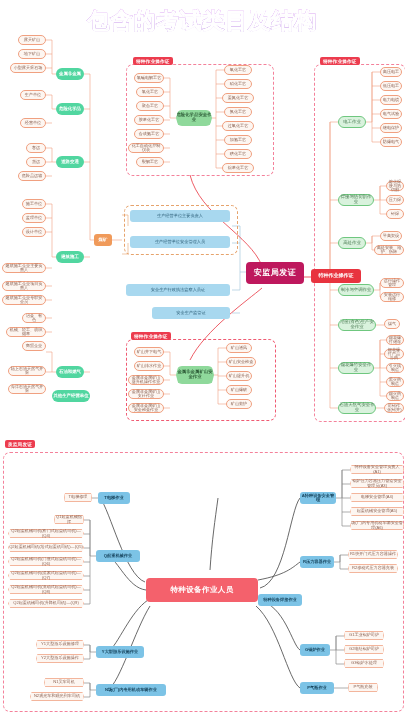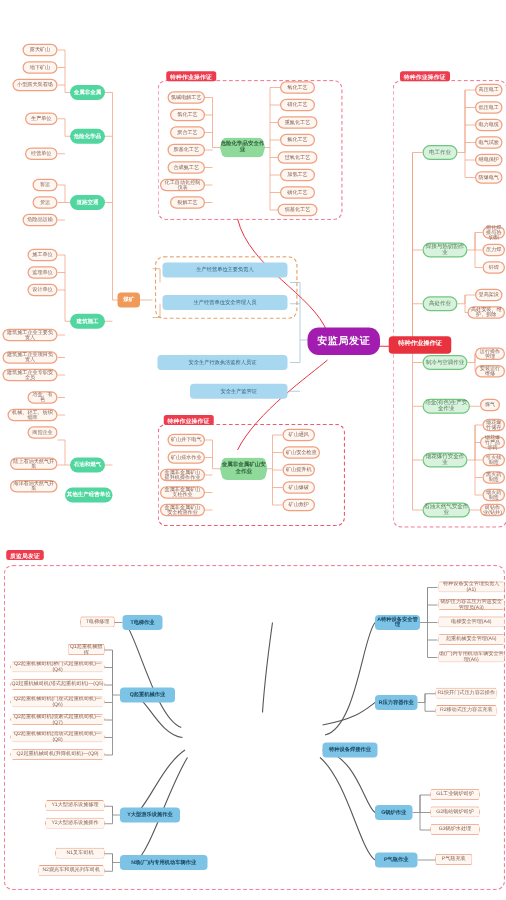--- a/index.html
+++ b/index.html
@@ -59,41 +59,42 @@
     font-weight:bold;
   }
   .cat-blue{                 
     background:#a8d8ef;color:#2d5f78;border-radius:3px;font-size:4.2px;
   }
   .cat-blue.strong{background:#7cc3e6;color:#17455e;font-weight:bold;}
   .cat-orange{
     background:#f09a5a;color:#fff;border-radius:3px;font-size:4.4px;font-weight:bold;
   }
   .hub-blue{
-    background:#a21caf;color:#fff;border-radius:9px;font-size:8px;font-weight:bold;
+    background:#be185d;color:#fff;border-radius:4px;font-size:8px;font-weight:bold;
     letter-spacing:.5px;
   }
   .hub-red{
     background:#e8333f;color:#fff;border-radius:3px;font-size:5px;font-weight:bold;
   }
   .hub-salmon{
     background:#f4616c;color:#fff;border-radius:4px;font-size:7.5px;font-weight:bold;
     letter-spacing:.4px;
   }
 
   .watermark{
     position:absolute;left:118px;top:688px;font-size:17px;font-weight:bold;
     color:rgba(246,170,190,.45);letter-spacing:3px;z-index:5;white-space:nowrap;
   }
 </style>
 </head>
 <body>
 
 <div id="root">
 
+  <div class="title">包含的考试类目及结构</div>
 
 
   <svg class="links">
     <g fill="none" stroke="#f0a080" stroke-width="0.6">
 
       <path d="M46,40 H52 V74"></path>
         <path d="M46,54 H52"></path>
         <path d="M46,68 H52"></path>
       <path d="M52,74 H58"></path>
 
@@ -421,20 +422,21 @@
   <div class="node cat-green soft" style="left:338px;top:362px;width:36px;height:12px;">烟花爆竹安全作业</div>
   <div class="node leaf" style="left:386px;top:335px;width:18px;height:10px;">烟花爆竹储存</div>
   <div class="node leaf" style="left:384px;top:349px;width:20px;height:10px;">烟花爆竹产品涉药</div>
   <div class="node leaf" style="left:386px;top:363px;width:18px;height:10px;">引火线制造</div>
   <div class="node leaf" style="left:386px;top:377px;width:18px;height:10px;">黑火药制造</div>
   <div class="node leaf" style="left:386px;top:391px;width:18px;height:10px;">烟火药制造</div>
 
   <div class="node cat-green soft" style="left:338px;top:402px;width:38px;height:12px;">石油天然气安全作业</div>
   <div class="node leaf" style="left:384px;top:403px;width:20px;height:10px;">司钻作业(钻井)</div>
 
+  <div class="node hub-salmon" style="left:146px;top:578px;width:112px;height:24px;">特种设备作业人员</div>
   <div class="node cat-blue strong" style="left:258px;top:594px;width:44px;height:12px;">特种设备焊接作业</div>
 
   <div class="node cat-blue strong" style="left:300px;top:492px;width:36px;height:12px;">A特种设备安全管理</div>
   <div class="node leaf hex" style="left:350px;top:465px;width:54px;height:9px;">特种设备安全管理负责人(A1)</div>
   <div class="node leaf hex" style="left:350px;top:479px;width:54px;height:9px;">锅炉压力容器压力管道安全管理员(A3)</div>
   <div class="node leaf hex" style="left:350px;top:493px;width:54px;height:9px;">电梯安全管理(A4)</div>
   <div class="node leaf hex" style="left:350px;top:507px;width:54px;height:9px;">起重机械安全管理(A5)</div>
   <div class="node leaf hex" style="left:350px;top:521px;width:54px;height:9px;">场(厂)内专用机动车辆安全管理(A6)</div>
 
   <div class="node cat-blue strong" style="left:300px;top:556px;width:34px;height:12px;">R压力容器作业</div>

